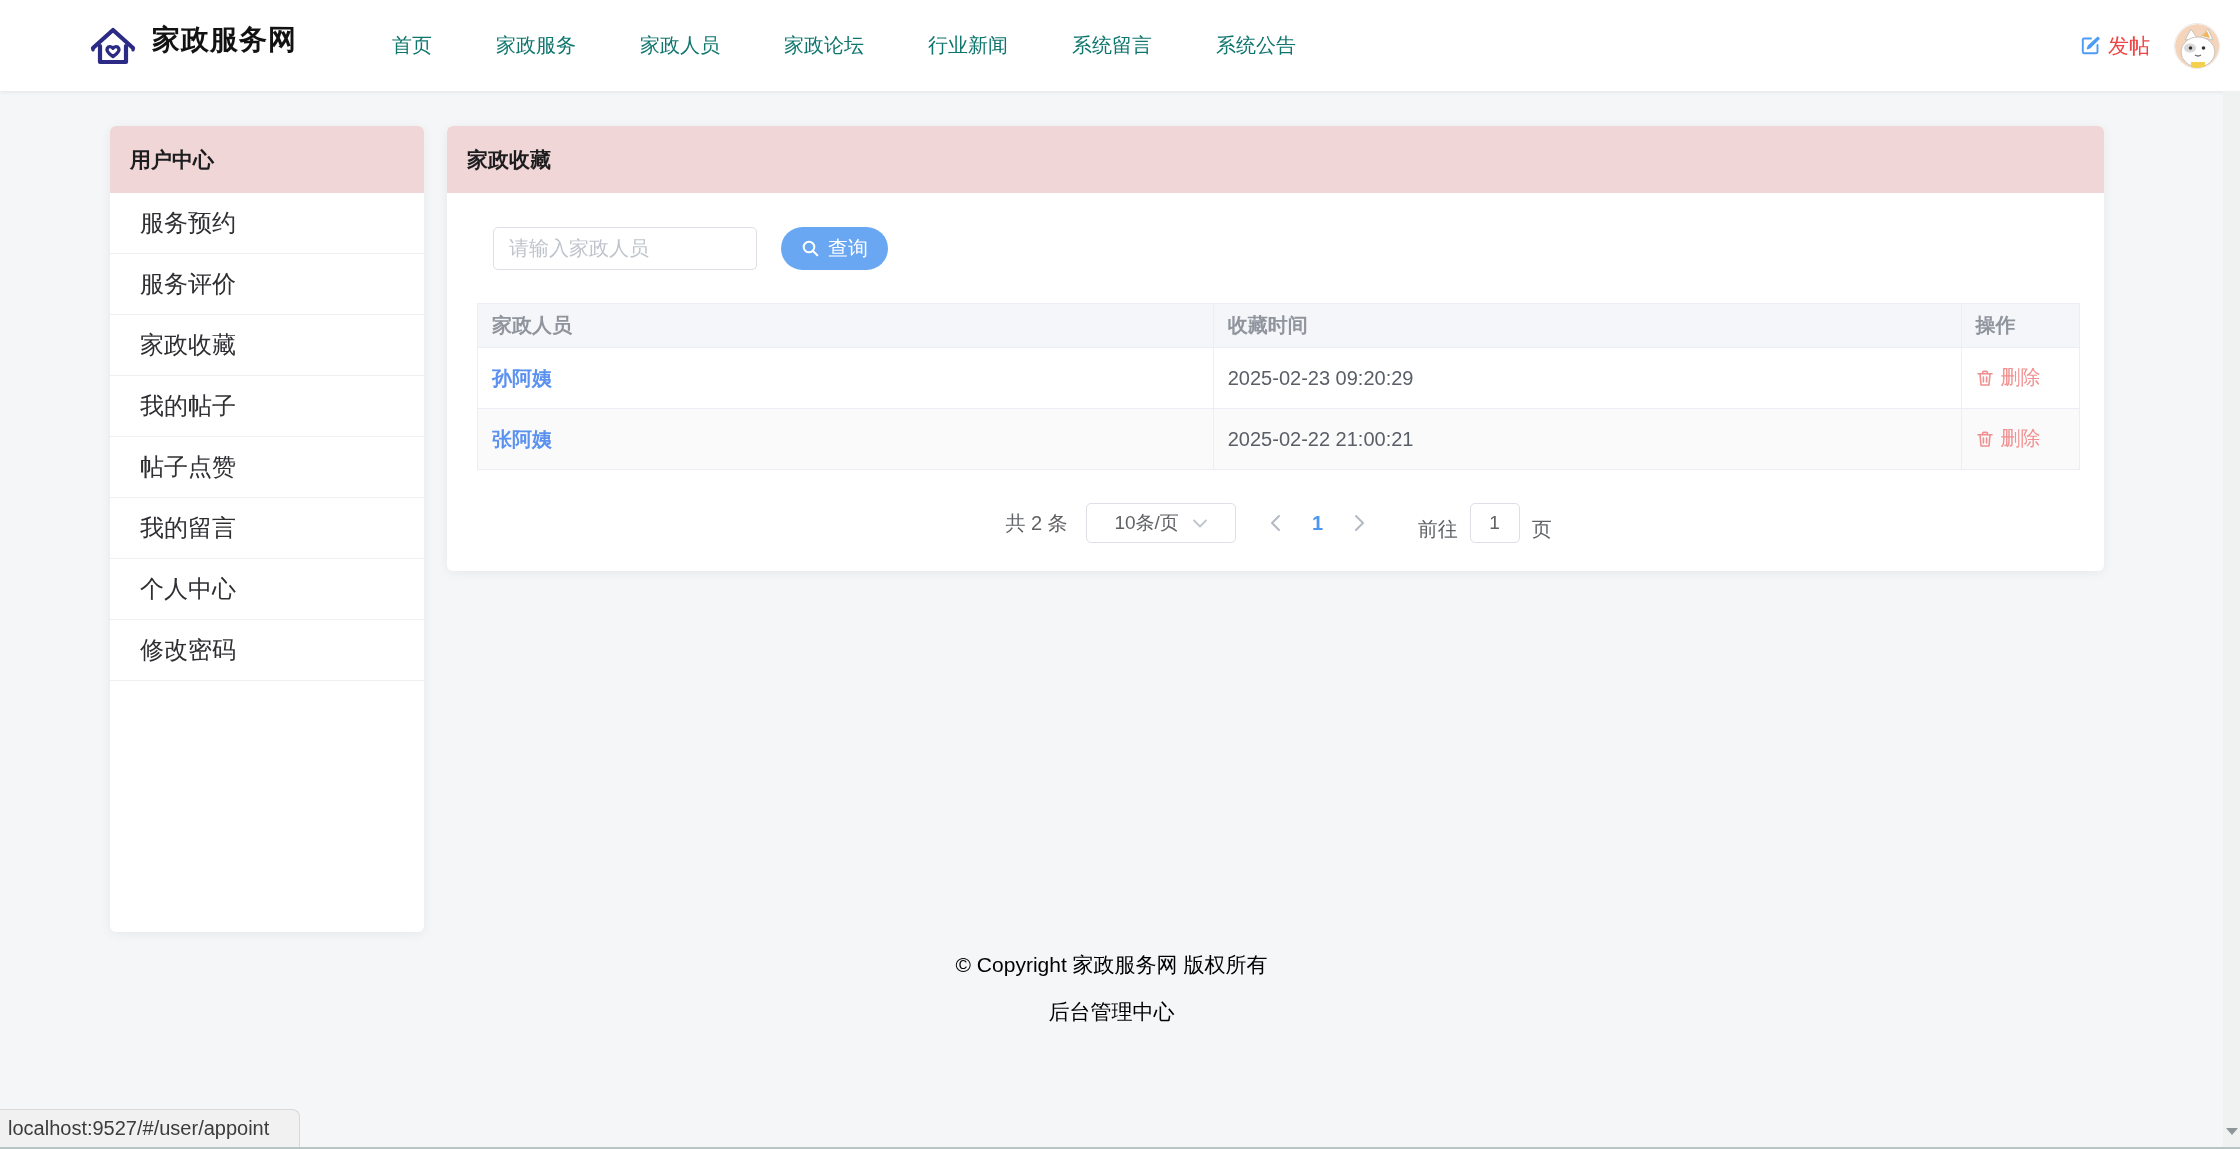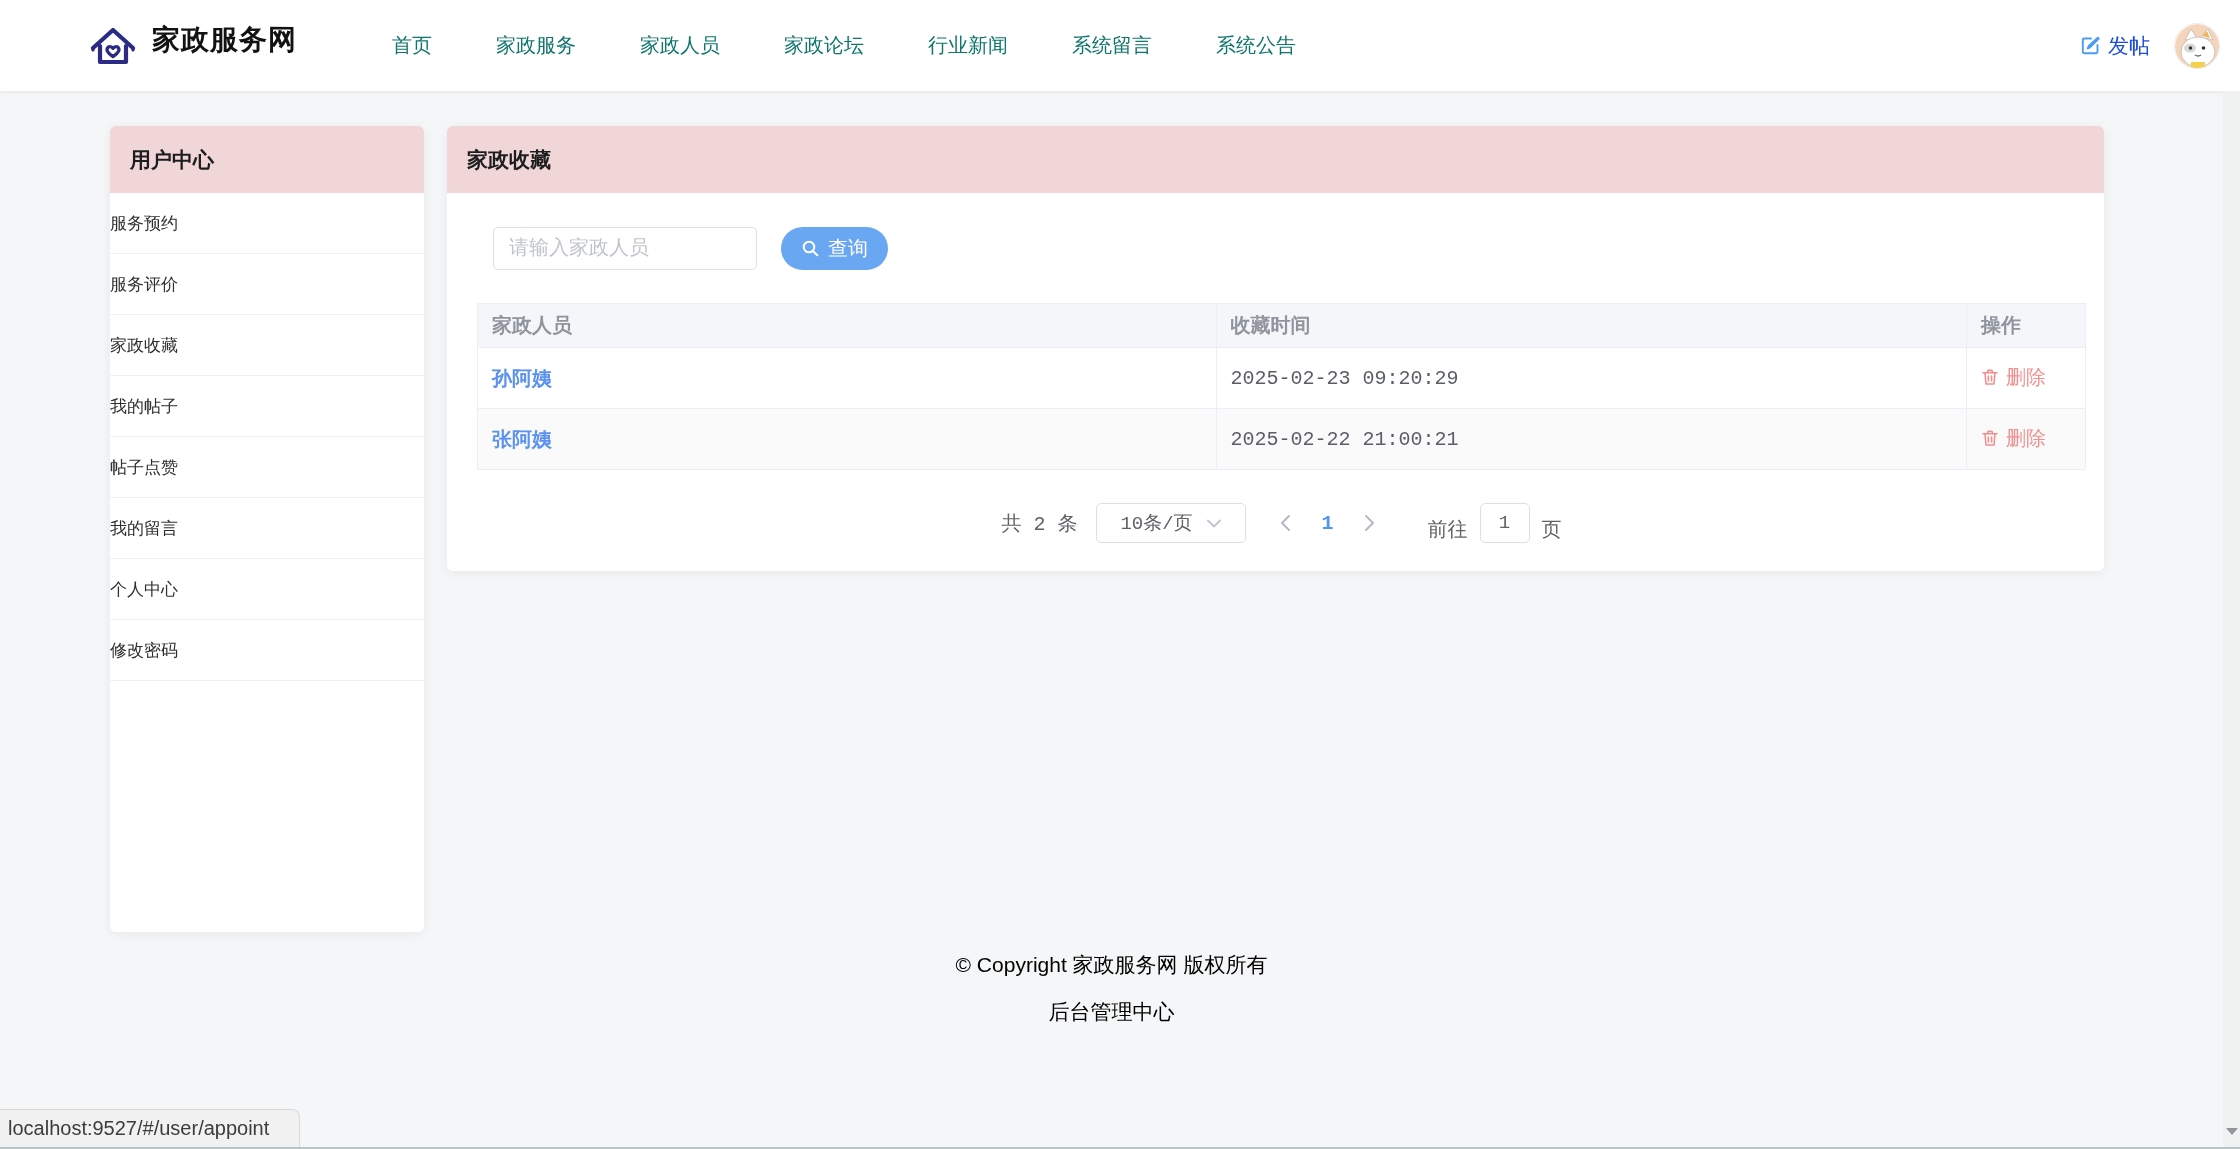--- a/index.html
+++ b/index.html
@@ -8,42 +8,42 @@
 
   
   .navbar { position: absolute; top: 0; left: 0; width: 2240px; height: 91px;
     background: #fff; display: flex; align-items: center; z-index: 20;
     box-shadow: 0 1px 4px rgba(0,21,41,.08); }
   .logo { display: flex; align-items: flex-start; gap: 14px; margin-left: 88px; cursor: pointer; }
   .logo-title { font-size: 28px; font-weight: 700; color: #121212; letter-spacing: 1px; }
   .nav-menu { display: flex; gap: 64px; margin-left: 95px; }
   .nav-item { font-size: 20px; color: #0f766e; cursor: pointer; line-height: 91px; height: 91px; }
   .nav-right { margin-left: auto; margin-right: 20px; display: flex; align-items: center; }
-  .post-link { display: flex; align-items: center; gap: 7px; color: #1d4ed8;
+  .post-link { display: flex; align-items: center; gap: 7px; color: #ef4444;
     font-size: 21px; cursor: pointer; }
   .avatar { width: 46px; height: 46px; border-radius: 50%; margin-left: 24px;
     overflow: hidden; border: 1px solid #ececec; cursor: pointer; flex: 0 0 auto; }
 
   
   .page { position: absolute; top: 91px; left: 0; width: 2223px; height: 1058px;
     background: #f5f6f7; }
 
   .card { background: #fff; border-radius: 6px; box-shadow: 0 2px 12px rgba(0,0,0,.06); }
   .card-header { height: 67px; background: #f0d6d6; border-radius: 6px 6px 0 0;
     display: flex; align-items: center; padding-left: 20px;
     font-size: 21px; font-weight: 700; color: #1d1d1f; }
 
   
   .sidebar { position: absolute; left: 110px; top: 35px; width: 314px; height: 806px; }
-  .side-item { height: 61px; display: flex; align-items: center; 
-    font-size: 17px; color: #2f2f33; border-bottom: 1px solid #f0f0f2; cursor: pointer; }
+  .side-item { height: 61px; display: flex; align-items: center; padding-left: 30px;
+    font-size: 24px; color: #2f2f33; border-bottom: 1px solid #f0f0f2; cursor: pointer; }
 
   
   .main-card { position: absolute; left: 447px; top: 35px; width: 1657px; height: 445px; }
-  .panel-body { padding: 34px 18px 0 30px; font-family: Liberation Mono, monospace; }
+  .panel-body { padding: 34px 24px 0 30px; }
   .search-row { display: flex; align-items: center; margin-left: 16px; }
   .search-input { width: 264px; height: 43px; border: 1px solid #dcdfe6; border-radius: 5px;
     padding: 0 15px; font-size: 20px; color: #606266; outline: none;
     font-family: inherit; }
   .search-input::placeholder { color: #bfc4cc; }
   .search-btn { margin-left: 24px; width: 107px; height: 43px; border: none;
     border-radius: 22px; background: #6aa7f2; color: #fff; font-size: 20px;
     display: inline-flex; align-items: center; justify-content: center; gap: 8px;
     cursor: pointer; font-family: inherit; }
 

